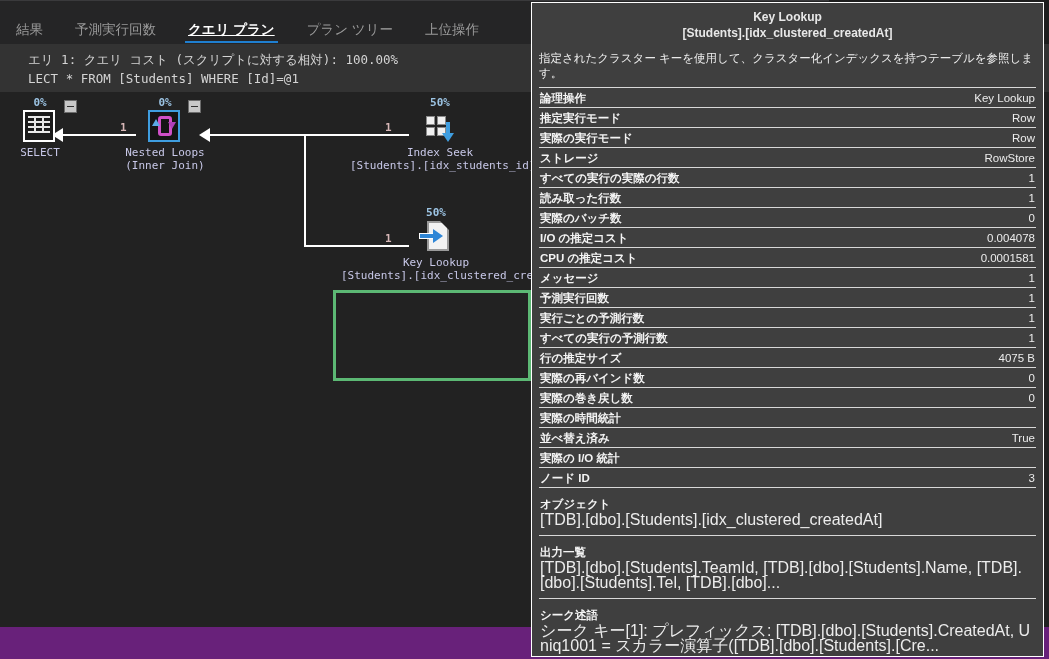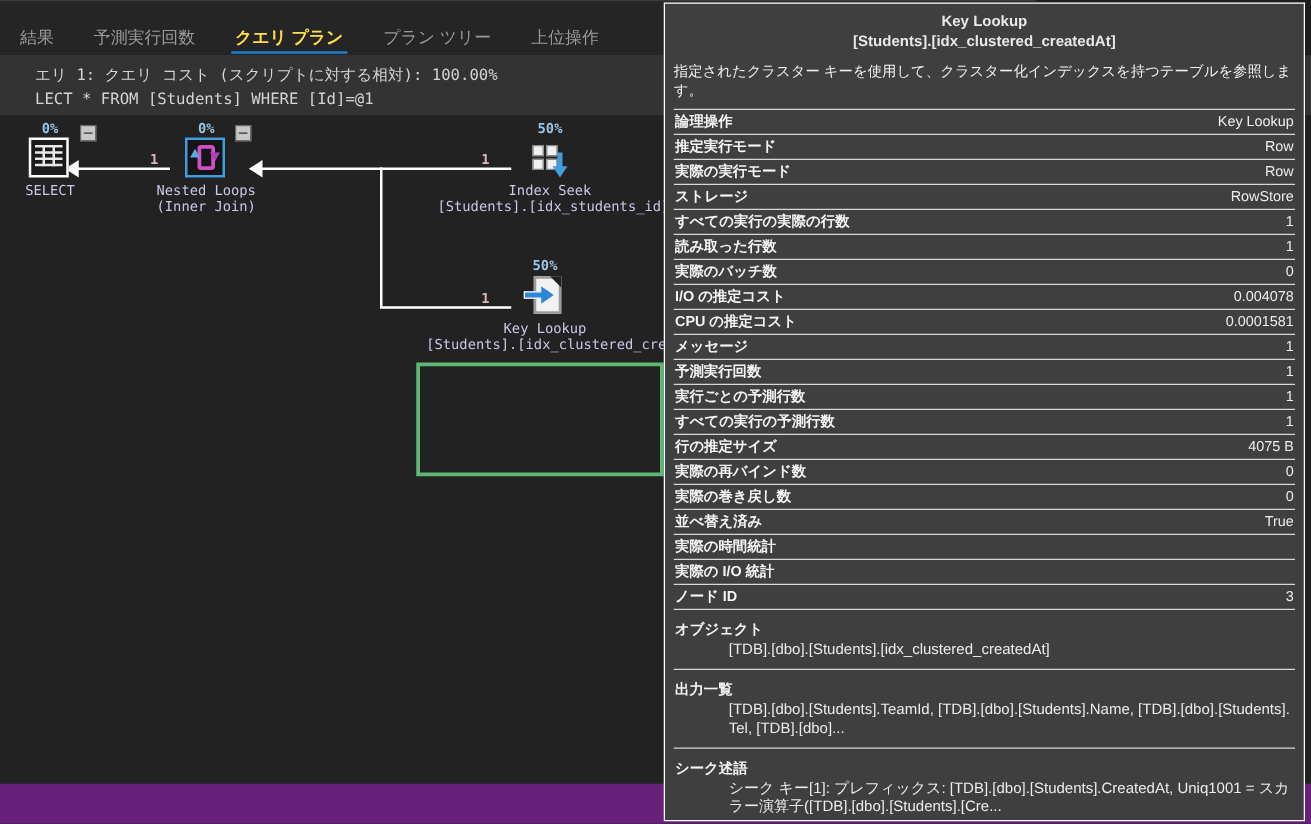--- a/index.html
+++ b/index.html
@@ -40,22 +40,23 @@
   .tab {
     position: relative;
     padding: 0 16px 9px 16px;
     font-size: 13.5px;
     color: #9a9a9a;
     cursor: default;
     line-height: 1;
     white-space: nowrap;
   }
   .tab.active {
-    color: #fde047;
+    color: #ffffff;
     font-weight: bold;
+    text-decoration: underline;
   }
   .tab.active::after {
     content: "";
     position: absolute;
     left: 13px; right: 13px;
     bottom: 2px;
     height: 2px;
     background: #1f7fd0;
   }
 
@@ -335,24 +336,23 @@
     padding: 9px 1px 8px 1px;
   }
   .tt-block .bk {
     font-weight: bold;
     color: #f4f4f4;
     font-size: 11.5px;
     line-height: 15px;
   }
   .tt-block .bv {
     color: #ececec;
-    font-size: 12px;
+    font-size: 16px;
     line-height: 15px;
     word-break: break-all;
-    margin-left: 43px;
   }
 </style>
 </head>
 <body>
 
 <div id="app">
 
   <div id="tabstrip">
     <div class="tabrow" id="tabrow">
         <div class="tab">結果</div>
@@ -518,26 +518,26 @@
         </div>
         <div class="tt-row">
           <span class="k">実際の再バインド数</span>
           <span class="v">0</span>
         </div>
         <div class="tt-row">
           <span class="k">実際の巻き戻し数</span>
           <span class="v">0</span>
         </div>
         <div class="tt-row">
+          <span class="k">実際の時間統計</span>
+          <span class="v"></span>
+        </div>
+        <div class="tt-row">
           <span class="k">並べ替え済み</span>
           <span class="v">True</span>
-        </div>
-        <div class="tt-row">
-          <span class="k">実際の時間統計</span>
-          <span class="v"></span>
         </div>
         <div class="tt-row">
           <span class="k">実際の I/O 統計</span>
           <span class="v"></span>
         </div>
         <div class="tt-row">
           <span class="k">ノード ID</span>
           <span class="v">3</span>
         </div>
       </div>

